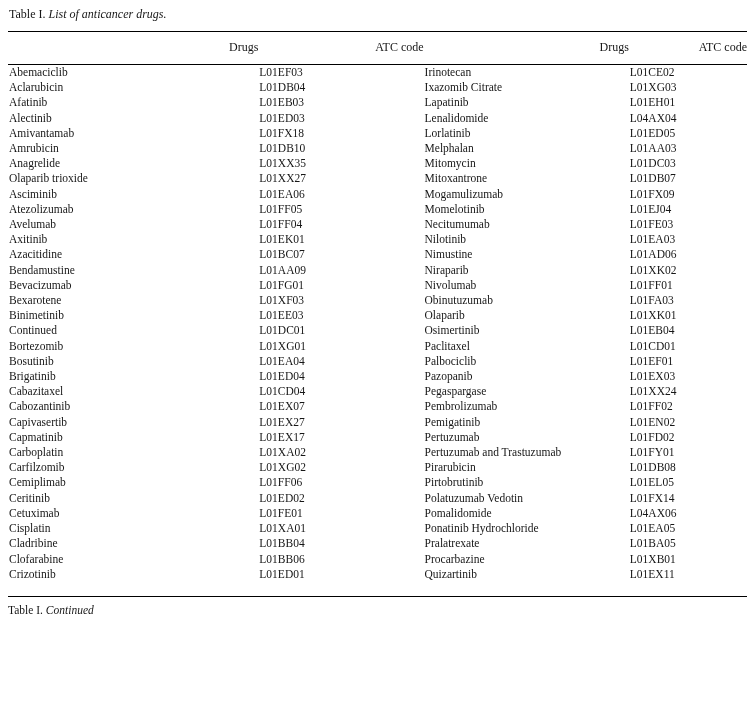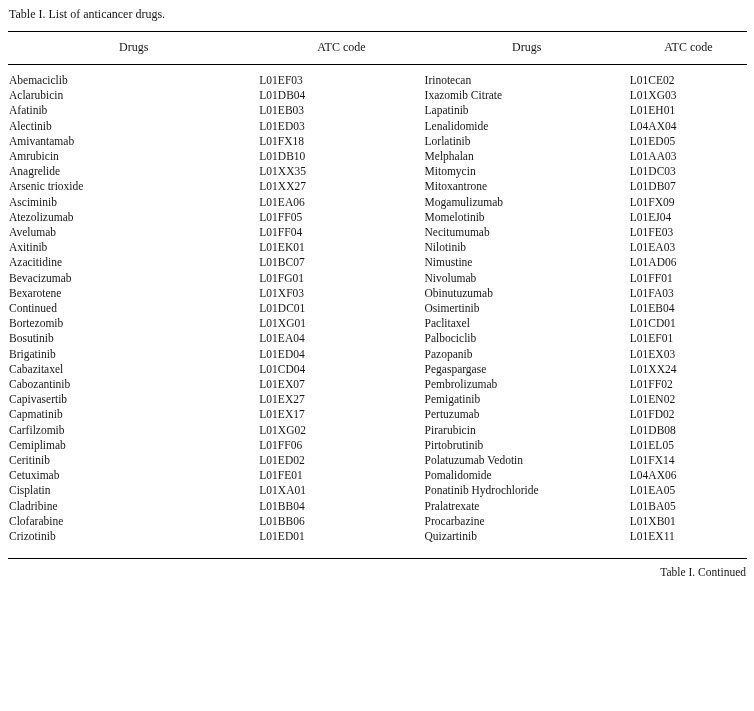--- a/index.html
+++ b/index.html
@@ -11,50 +11,49 @@
     font-family: "Liberation Serif", "DejaVu Serif", serif;
     color: #161616;
     overflow: hidden;
   }
   .page { padding: 5px 7px 0 8px; }
   .table-title {
     font-size: 12px;
     line-height: 15px;
     padding: 2px 0 9px 1px;
   }
-  .italic { }
+  .italic { font-style: italic; }
   table {
     width: 100%;
     border-collapse: collapse;
     table-layout: fixed;
     border-top: 1.5px solid #000;
   }
   thead th {
     font-weight: normal;
-    text-align: center;
+    text-align: right;
     font-size: 12px;
     padding: 8px 0 9px 1px;
     border-bottom: 1px solid #000;
   }
   tbody { border-bottom: 1.5px solid #000; }
   tbody td {
     font-size: 11.5px;
     line-height: 15.2px;
     padding: 0 0 0 1px;
     white-space: nowrap;
     overflow: hidden;
   }
-  tbody tr:first-child td { padding-top: 8px; }
+  tbody tr:first-child td { padding-top: 0; }
   tbody tr:last-child td { padding-bottom: 14px; }
   col.c-drug-l { width: 250px; }
   col.c-atc-l  { width: 165px; }
   col.c-drug-r { width: 205px; }
   col.c-atc-r  { width: 118px; }
   .footer {
-    text-align: right;
     font-size: 11.5px;
     padding: 7px 1px 0 0;
   }
 </style>
 </head>
 <body>
 
 <div class="page">
 
   <div class="table-title">
@@ -114,21 +113,21 @@
           <td>Melphalan</td>
           <td>L01AA03</td>
         </tr>
         <tr>
           <td>Anagrelide</td>
           <td>L01XX35</td>
           <td>Mitomycin</td>
           <td>L01DC03</td>
         </tr>
         <tr>
-          <td>Arsenic trioxide</td>
+          <td>Olaparib trioxide</td>
           <td>L01XX27</td>
           <td>Mitoxantrone</td>
           <td>L01DB07</td>
         </tr>
         <tr>
           <td>Asciminib</td>
           <td>L01EA06</td>
           <td>Mogamulizumab</td>
           <td>L01FX09</td>
         </tr>
@@ -150,32 +149,44 @@
           <td>Nilotinib</td>
           <td>L01EA03</td>
         </tr>
         <tr>
           <td>Azacitidine</td>
           <td>L01BC07</td>
           <td>Nimustine</td>
           <td>L01AD06</td>
         </tr>
         <tr>
+          <td>Bendamustine</td>
+          <td>L01AA09</td>
+          <td>Niraparib</td>
+          <td>L01XK02</td>
+        </tr>
+        <tr>
           <td>Bevacizumab</td>
           <td>L01FG01</td>
           <td>Nivolumab</td>
           <td>L01FF01</td>
         </tr>
         <tr>
           <td>Bexarotene</td>
           <td>L01XF03</td>
           <td>Obinutuzumab</td>
           <td>L01FA03</td>
         </tr>
         <tr>
+          <td>Binimetinib</td>
+          <td>L01EE03</td>
+          <td>Olaparib</td>
+          <td>L01XK01</td>
+        </tr>
+        <tr>
           <td>Continued</td>
           <td>L01DC01</td>
           <td>Osimertinib</td>
           <td>L01EB04</td>
         </tr>
         <tr>
           <td>Bortezomib</td>
           <td>L01XG01</td>
           <td>Paclitaxel</td>
           <td>L01CD01</td>
@@ -210,20 +221,26 @@
           <td>Pemigatinib</td>
           <td>L01EN02</td>
         </tr>
         <tr>
           <td>Capmatinib</td>
           <td>L01EX17</td>
           <td>Pertuzumab</td>
           <td>L01FD02</td>
         </tr>
         <tr>
+          <td>Carboplatin</td>
+          <td>L01XA02</td>
+          <td>Pertuzumab and Trastuzumab</td>
+          <td>L01FY01</td>
+        </tr>
+        <tr>
           <td>Carfilzomib</td>
           <td>L01XG02</td>
           <td>Pirarubicin</td>
           <td>L01DB08</td>
         </tr>
         <tr>
           <td>Cemiplimab</td>
           <td>L01FF06</td>
           <td>Pirtobrutinib</td>
           <td>L01EL05</td>

